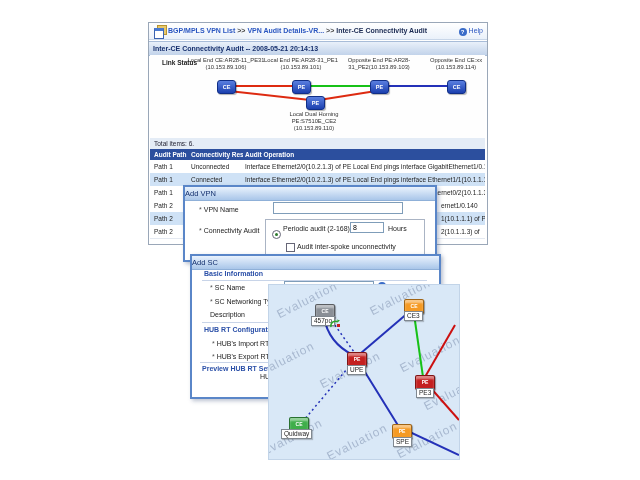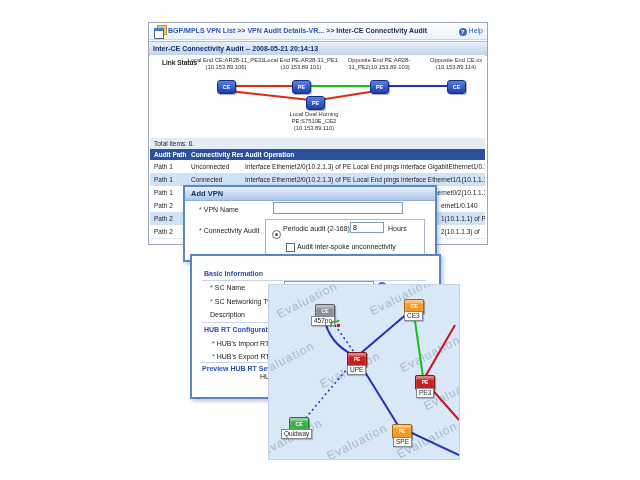--- a/index.html
+++ b/index.html
@@ -30,21 +30,21 @@
   .totals span{padding-left:4px;}
   .thead{left:1px;top:126px;width:335px;height:11px;background:#2c4f9e;color:#fff;font-size:6.5px;font-weight:bold;line-height:11px;display:flex;}
   .trow{left:1px;width:335px;height:13px;font-size:6.5px;line-height:13px;color:#222;display:flex;border-bottom:1px solid #e4e9f1;background:#fff;overflow:hidden;}
   .trow.hl{background:#cfe2f6;}
   .c-path{width:34px;padding-left:4px;flex:none;overflow:hidden;white-space:nowrap;}
   .c-res{width:52px;padding-left:3px;flex:none;overflow:hidden;white-space:nowrap;}
   .c-op{flex:1;padding-left:2px;overflow:hidden;white-space:nowrap;}
   .frag{display:inline-block;padding-left:196px;white-space:nowrap;}
   
   .dialog{border:2px solid #5a86c8;background:#fff;box-shadow:2px 2px 4px rgba(60,80,120,.35);}
-  .dlg-title{height:13px;background:linear-gradient(180deg,#e9f2fd,#a9c6e9);border-bottom:1px solid #8fb0d8;font-size:7.5px;font-weight:bold;color:#14306e;line-height:13px;padding-left:6px;}
+  .dlg-title{height:13px;background:linear-gradient(180deg,#e9f2fd,#a9c6e9);border-bottom:1px solid #8fb0d8;font-size:7.5px;font-weight:normal;color:#14306e;line-height:13px;}
   #add-vpn{left:183px;top:185px;width:250px;height:73px;z-index:20;}
   #add-sc{left:190px;top:254px;width:247px;height:141px;z-index:30;}
   .fldlabel{font-size:7px;color:#222;white-space:nowrap;}
   .req{color:#555;margin-right:2px;}
   .tinput{background:#fff;border:1px solid #7f9db9;font-size:7px;padding:0 2px;box-sizing:border-box;}
   .groupbox{border:1px solid #aab4c4;background:#fff;}
   .radio{width:7px;height:7px;border:1px solid #667;border-radius:50%;background:#fff;position:relative;display:inline-block;}
   .radio .dot{position:absolute;left:1.5px;top:1.5px;width:3px;height:3px;border-radius:50%;background:#2d7a2d;}
   .checkbox{width:7px;height:7px;border:1px solid #667;background:#fff;display:inline-block;}
   .section{font-size:7px;font-weight:bold;color:#2b50a8;white-space:nowrap;}
@@ -178,20 +178,21 @@
       <span class="abs radio" style="left:6px;top:5px;"><span class="dot"></span></span>
       <span class="abs fldlabel" style="left:17px;top:5px;">Periodic audit (2-168)</span>
       <input class="abs tinput" style="left: 84px; top: 2px; width: 34px; height: 11px;" value="8">
       <span class="abs fldlabel" style="left:122px;top:5px;">Hours</span>
       <span class="abs checkbox" style="left:20px;top:23px;"></span>
       <span class="abs fldlabel" style="left:31px;top:23px;">Audit inter-spoke unconnectivity</span>
     </div>
   </div>
 
   <div id="add-sc" class="abs dialog">
+    <div class="dlg-title">Add SC</div>
     <div class="abs section" style="left:12px;top:14px;">Basic Information</div>
     <div class="abs divider" style="left:10px;top:24px;width:225px;"></div>
     <div class="abs fldlabel" style="left:18px;top:28px;">
       <span class="req">*</span><span>SC Name</span>
     </div>
     <input class="abs tinput" style="left: 92px; top: 25px; width: 90px; height: 11px;" value="">
     <div class="abs info-icon" style="left:186px;top:26px;">?</div>
     <div class="abs fldlabel" style="left:18px;top:42px;">
       <span class="req">*</span><span>SC Networking Type</span>
     </div>

